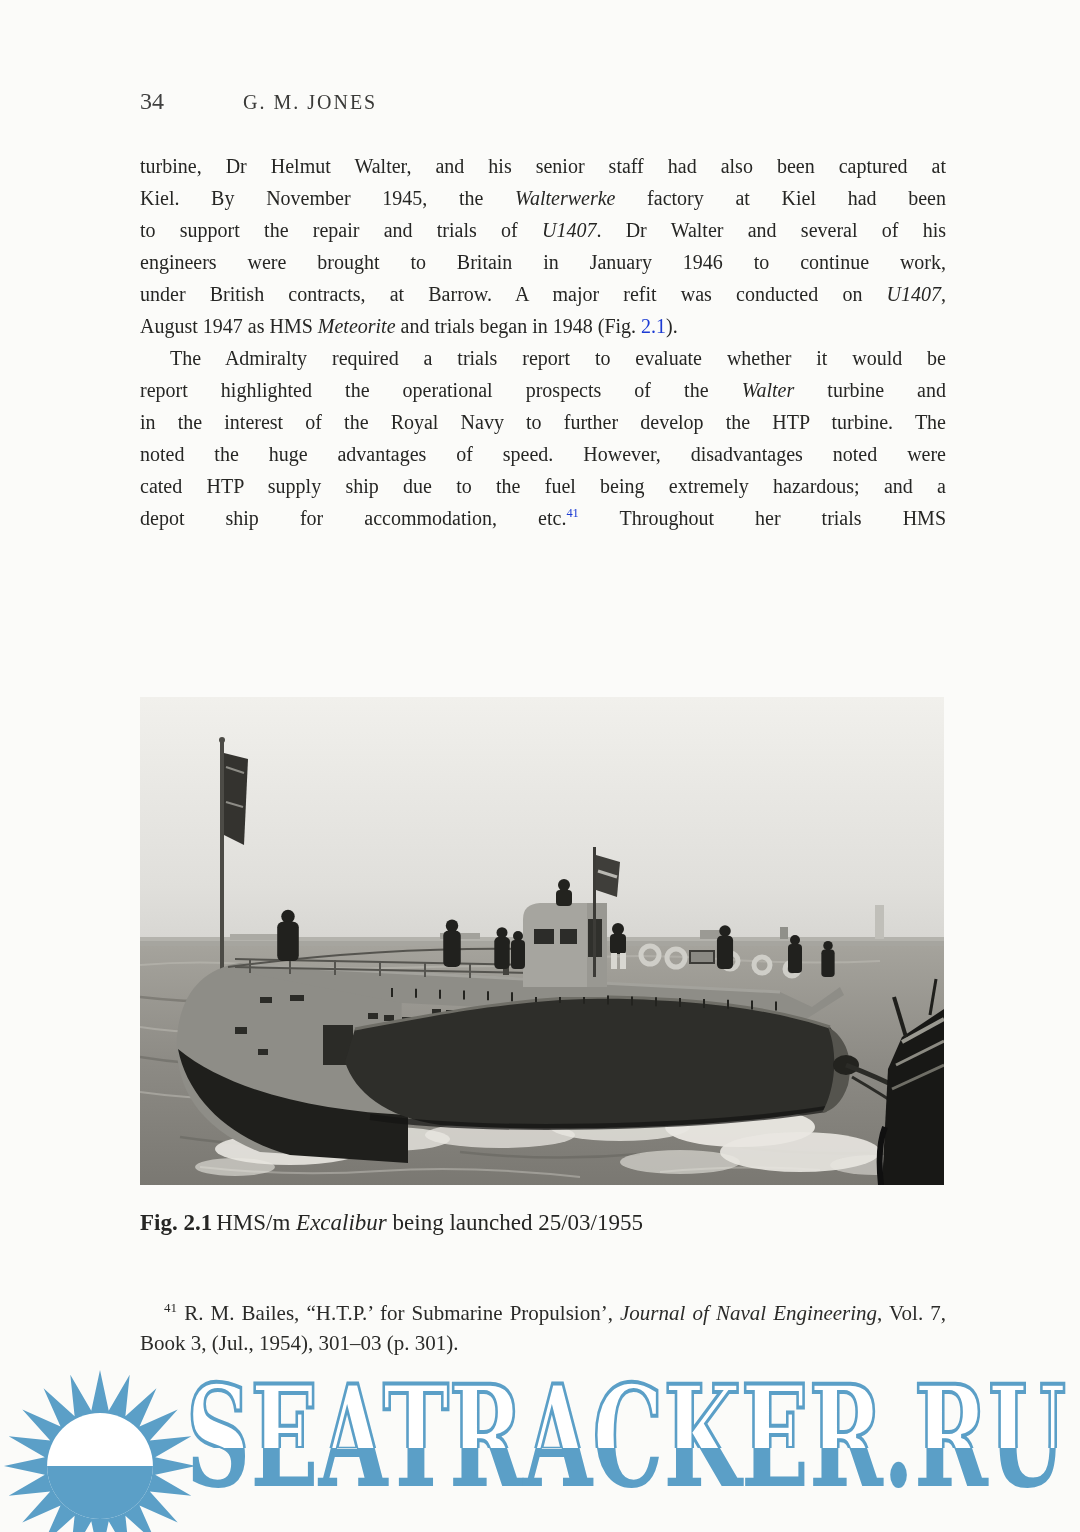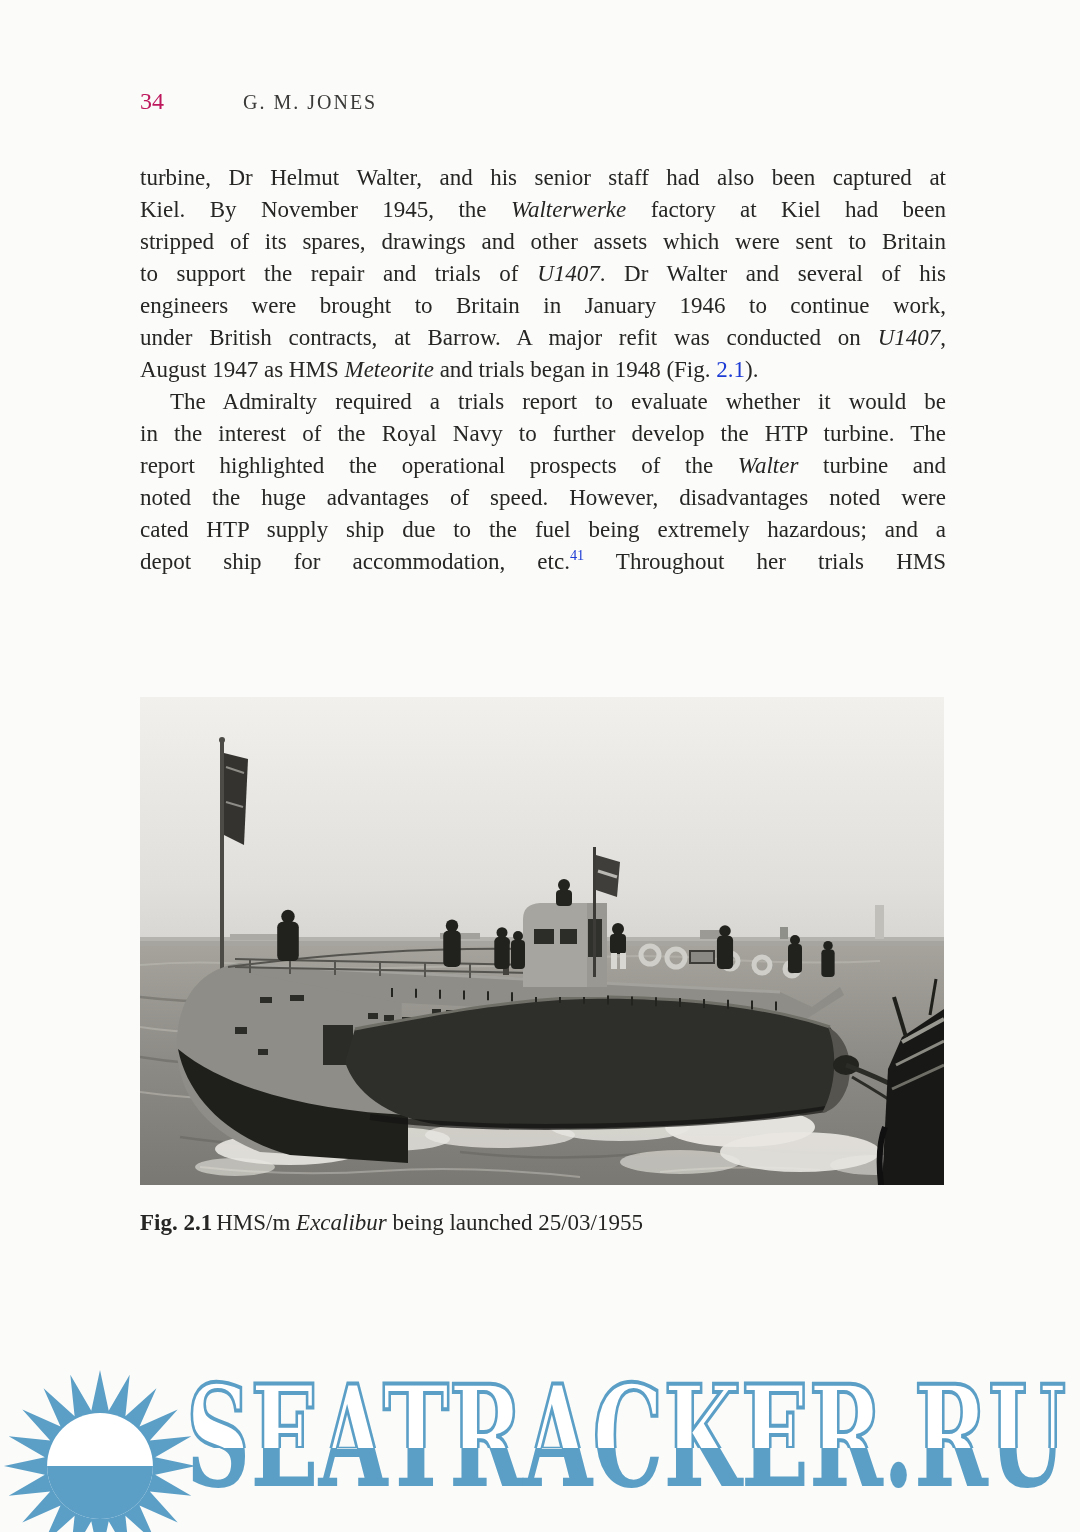--- a/index.html
+++ b/index.html
@@ -6,25 +6,25 @@
   body{
     width:1080px;height:1532px;position:relative;overflow:hidden;
     background:#fbfbf9;
     font-family:"Liberation Serif", serif;
     color:#2a2a28;
   }
   .page{position:absolute;inset:0;overflow:hidden;}
 
   
   .runhead{position:absolute;top:88px;left:140px;width:806px;}
-  .pgnum{font-size:24px;color:#be185d;display:inline-block;vertical-align:baseline;}
+  .pgnum{font-size:24px;color:#404040;display:inline-block;vertical-align:baseline;}
   .rhtitle{font-size:20px;letter-spacing:2px;color:#3a3a38;display:inline-block;margin-left:75px;}
 
   
-  .text-block{position:absolute;left:140px;top:162px;width:806px;font-size:23px;color:#262624;}
+  .text-block{position:absolute;left:140px;top:150px;width:806px;font-size:20px;color:#262624;}
   .rline{height:32px;line-height:32px;text-align:justify;text-align-last:justify;overflow:hidden;}
   .rline.last{text-align-last:left;}
   .rline.indent{text-indent:30px;}
   .it{font-style:italic;}
   a.ref-link{color:#1c3bd4;text-decoration:none;}
   sup{font-size:0.62em;line-height:0;}
   sup a{color:#1c3bd4;text-decoration:none;}
   .fn-sup{color:#2a2a28;}
 
   
@@ -62,30 +62,29 @@
 
   <div class="runhead">
     <span class="pgnum">34</span>
     <span class="rhtitle">G. M. JONES</span>
   </div>
 
   <div class="text-block">
     <div>
         <div class="rline"><span>turbine, Dr Helmut Walter, and his senior staff had also been captured at</span></div>
         <div class="rline"><span>Kiel. By November 1945, the </span><span class="it">Walterwerke</span><span> factory at Kiel had been</span></div>
-        <div class="rline"><span>stripped of its spares, drawings and other assets which were sent to Britain</span></div>
         <div class="rline"><span>to support the repair and trials of </span><span class="it">U1407</span><span>. Dr Walter and several of his</span></div>
         <div class="rline"><span>engineers were brought to Britain in January 1946 to continue work,</span></div>
         <div class="rline"><span>under British contracts, at Barrow. A major refit was conducted on </span><span class="it">U1407</span><span>,</span></div>
         <div class="rline last"><span>August 1947 as HMS </span><span class="it">Meteorite</span><span> and trials began in 1948 (Fig. </span><a class="ref-link" href="#">2.1</a><span>).</span></div>
       </div>
     <div>
         <div class="rline indent"><span>The Admiralty required a trials report to evaluate whether it would be</span></div>
+        <div class="rline"><span>report highlighted the operational prospects of the </span><span class="it">Walter</span><span> turbine and</span></div>
         <div class="rline"><span>in the interest of the Royal Navy to further develop the HTP turbine. The</span></div>
-        <div class="rline"><span>report highlighted the operational prospects of the </span><span class="it">Walter</span><span> turbine and</span></div>
         <div class="rline"><span>noted the huge advantages of speed. However, disadvantages noted were</span></div>
         <div class="rline"><span>cated HTP supply ship due to the fuel being extremely hazardous; and a</span></div>
         <div class="rline"><span>depot ship for accommodation, etc.</span><sup><a href="#">41</a></sup><span> Throughout her trials HMS</span></div>
       </div>
   </div>
 
   <div class="figure-photo">
     <svg viewBox="0 0 804 488" preserveAspectRatio="none">
       <defs>
         <linearGradient id="sky" x1="0" y1="0" x2="0" y2="1">
@@ -296,20 +295,26 @@
         <path d="M790,318 L796,282" stroke="#1f1f1c" stroke-width="3"></path>
         <path d="M745,430 q-8,20 -4,58" stroke="#101010" stroke-width="6" fill="none"></path>
       </g>
     </svg>
   </div>
 
   <div class="caption">
     <span class="cap-label">Fig. 2.1</span><span><span>HMS/m </span><span class="it">Excalibur</span><span> being launched 25/03/1955</span></span>
   </div>
 
+  <div class="footnote">
+    <div>
+        <div class="rline indent"><sup class="fn-sup">41</sup><span> R. M. Bailes, “H.T.P.’ for Submarine Propulsion’, </span><span class="it">Journal of Naval Engineering</span><span>, Vol. 7,</span></div>
+        <div class="rline last"><span>Book 3, (Jul., 1954), 301–03 (p. 301).</span></div>
+      </div>
+  </div>
 
   <div class="watermark">
     <svg class="wm-sun" viewBox="0 0 200 200">
       <polygon id="sun-star" fill="#5b9fc7" points="198.0,100.0 156.3,108.9 193.2,130.3 150.8,125.9 179.3,157.6 140.3,140.3 157.6,179.3 125.9,150.8 130.3,193.2 108.9,156.3 100.0,198.0 91.1,156.3 69.7,193.2 74.1,150.8 42.4,179.3 59.7,140.3 20.7,157.6 49.2,125.9 6.8,130.3 43.7,108.9 2.0,100.0 43.7,91.1 6.8,69.7 49.2,74.1 20.7,42.4 59.7,59.7 42.4,20.7 74.1,49.2 69.7,6.8 91.1,43.7 100.0,2.0 108.9,43.7 130.3,6.8 125.9,49.2 157.6,20.7 140.3,59.7 179.3,42.4 150.8,74.1 193.2,69.7 156.3,91.1"></polygon>
       <circle cx="100" cy="100" r="54" fill="#ffffff"></circle>
       <path d="M46,100 A54,54 0 0 0 154,100 Z" fill="#5b9fc7"></path>
     </svg>
     <div class="wm-textwrap" id="wm-textwrap" style="transform: scaleX(0.6371);">
       <div class="wm-layer wm-solid">SEATRACKER.RU</div>
       <div class="wm-layer wm-top">SEATRACKER.RU</div>

